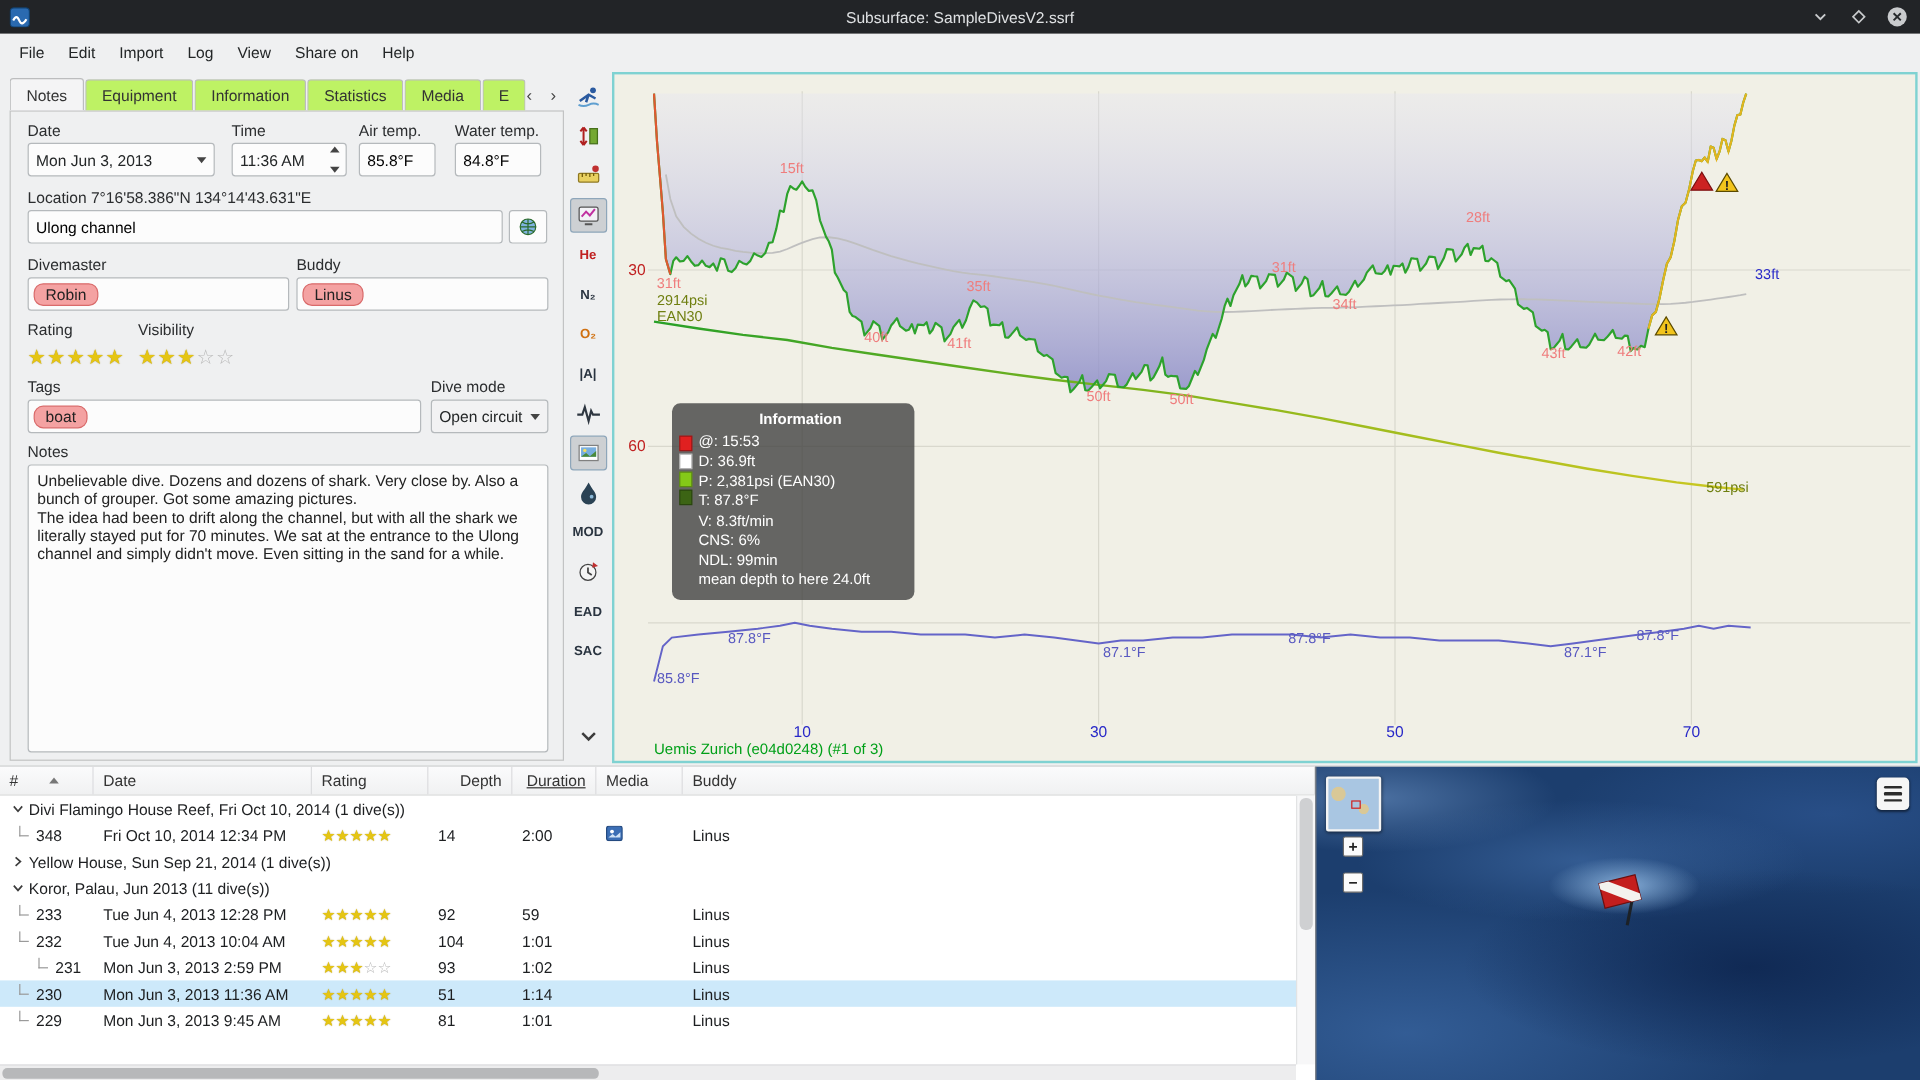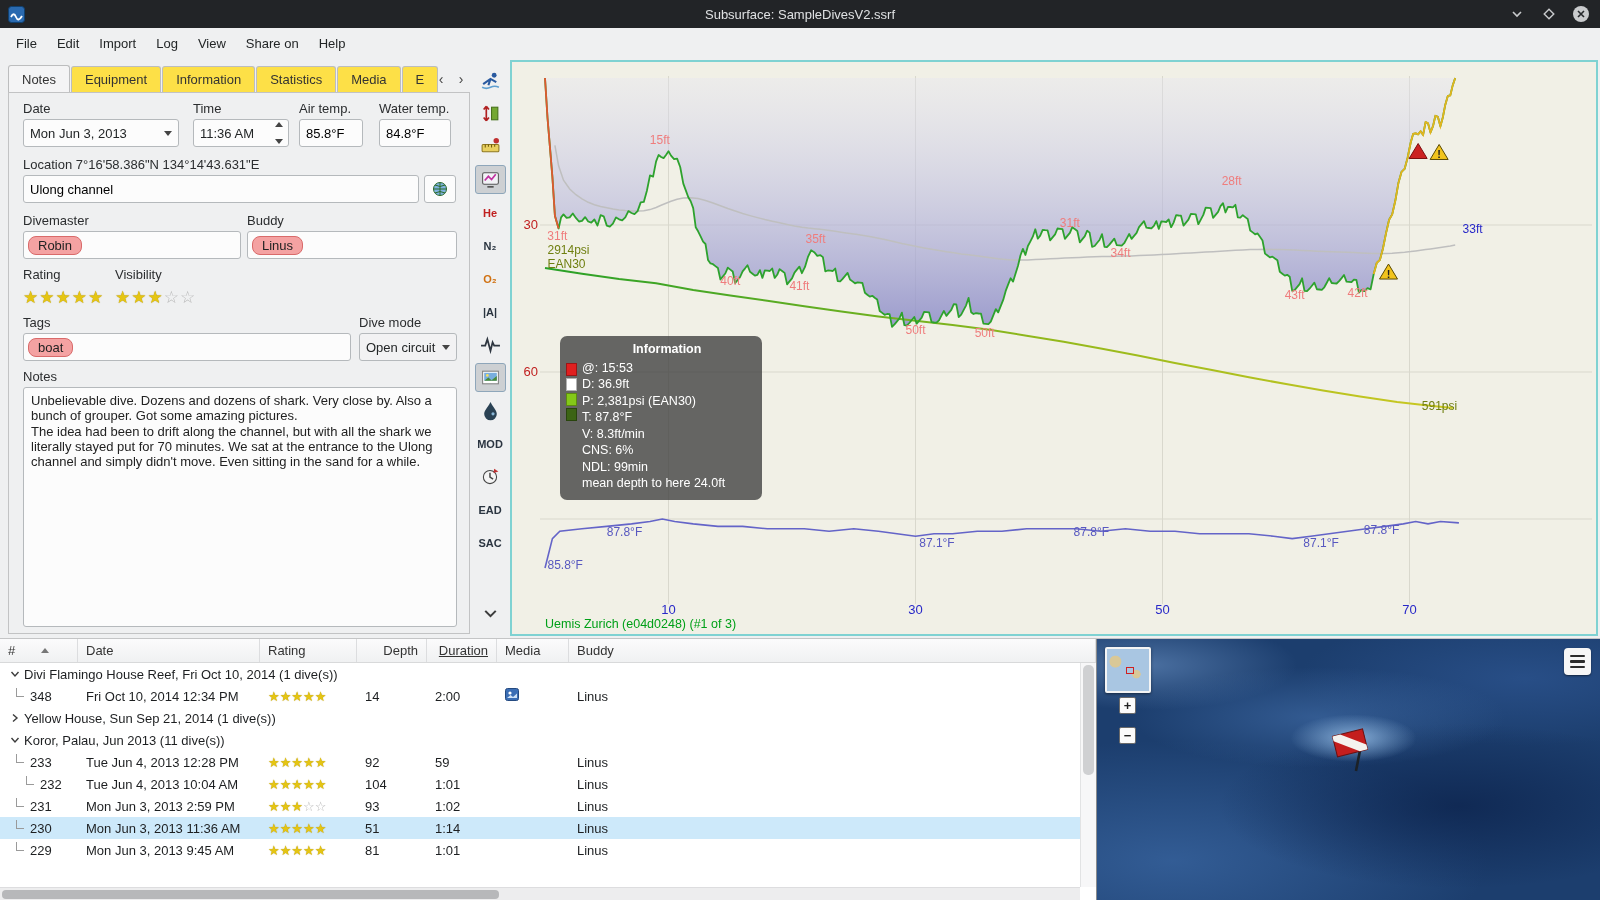--- a/index.html
+++ b/index.html
@@ -15,21 +15,21 @@
   .wbtn{width:18px;height:18px;display:flex;align-items:center;justify-content:center;cursor:pointer}
 
   
   .menubar{height:30px;display:flex;align-items:center;padding-left:6px;background:#eff0f1;flex:0 0 auto}
   .menu-item{padding:4px 10px;border-radius:3px;cursor:default}
 
   
   .top{height:580px;display:flex;flex:0 0 auto}
   .left-panel{width:470px;display:flex;flex-direction:column;padding:6px 0 4px 8px}
   .tabbar{display:flex;align-items:flex-end;height:28px;position:relative}
-  .tab{padding:5px 13px;border:1px solid #bcbdbe;border-bottom:none;background:#fde047;margin-right:1px;border-radius:3px 3px 0 0;font-size:13px;color:#333;white-space:nowrap}
+  .tab{padding:5px 13px;border:1px solid #bcbdbe;border-bottom:none;background:#bef264;margin-right:1px;border-radius:3px 3px 0 0;font-size:13px;color:#333;white-space:nowrap}
   .tab.active{background:#f4f4f5;padding-top:6px;position:relative;z-index:2}
   .tab-arrows{position:absolute;right:2px;bottom:4px;display:flex;gap:6px}
   .tab-arrow{width:14px;height:18px;display:flex;align-items:center;justify-content:center;color:#444;font-size:14px}
   .tab-frame{flex:1;border:1px solid #c2c3c4;background:#eff0f1;padding:8px 12px 6px 14px;display:flex;flex-direction:column;overflow:hidden}
   .frow{display:flex;margin-bottom:9px}
   .fcol{display:flex;flex-direction:column}
   .flabel{font-size:13px;color:#2b2d2f;margin-bottom:3px;white-space:nowrap}
   .ctrl{height:28px;border:1px solid #b5b9bc;border-radius:3px;background:#fcfcfc;font-size:13px;padding:0 6px;display:flex;align-items:center;font-family:"Liberation Sans",sans-serif}
   input.ctrl{display:inline-block;width:100%}
   .combo{justify-content:space-between;cursor:default}
@@ -482,30 +482,30 @@
           <div class="row">
             <span class="cell" style="width:78px;padding-left:0"><span class="elbow"></span><span>233</span></span>
             <span class="cell" style="width:182px">Tue Jun 4, 2013 12:28 PM</span>
             <span class="cell" style="width:97px"><span class="lst"><span class="st f">★</span><span class="st f">★</span><span class="st f">★</span><span class="st f">★</span><span class="st f">★</span></span></span>
             <span class="cell r" style="width:70px">92</span>
             <span class="cell r" style="width:70px">59</span>
             <span class="cell" style="width:72px"></span>
             <span class="cell" style="flex:1">Linus</span>
           </div>
           <div class="row">
-            <span class="cell" style="width:78px;padding-left:10px"><span class="elbow"></span><span>232</span></span>
+            <span class="cell" style="width:78px;padding-left:0"><span class="elbow"></span><span>232</span></span>
             <span class="cell" style="width:182px">Tue Jun 4, 2013 10:04 AM</span>
             <span class="cell" style="width:97px"><span class="lst"><span class="st f">★</span><span class="st f">★</span><span class="st f">★</span><span class="st f">★</span><span class="st f">★</span></span></span>
             <span class="cell r" style="width:70px">104</span>
             <span class="cell r" style="width:70px">1:01</span>
             <span class="cell" style="width:72px"></span>
             <span class="cell" style="flex:1">Linus</span>
           </div>
           <div class="row">
-            <span class="cell" style="width:78px;padding-left:0"><span class="elbow"></span><span>231</span></span>
+            <span class="cell" style="width:78px;padding-left:16px"><span class="elbow"></span><span>231</span></span>
             <span class="cell" style="width:182px">Mon Jun 3, 2013 2:59 PM</span>
             <span class="cell" style="width:97px"><span class="lst"><span class="st f">★</span><span class="st f">★</span><span class="st f">★</span><span class="st e">☆</span><span class="st e">☆</span></span></span>
             <span class="cell r" style="width:70px">93</span>
             <span class="cell r" style="width:70px">1:02</span>
             <span class="cell" style="width:72px"></span>
             <span class="cell" style="flex:1">Linus</span>
           </div>
           <div class="row sel">
             <span class="cell" style="width:78px;padding-left:0"><span class="elbow"></span><span>230</span></span>
             <span class="cell" style="width:182px">Mon Jun 3, 2013 11:36 AM</span>

